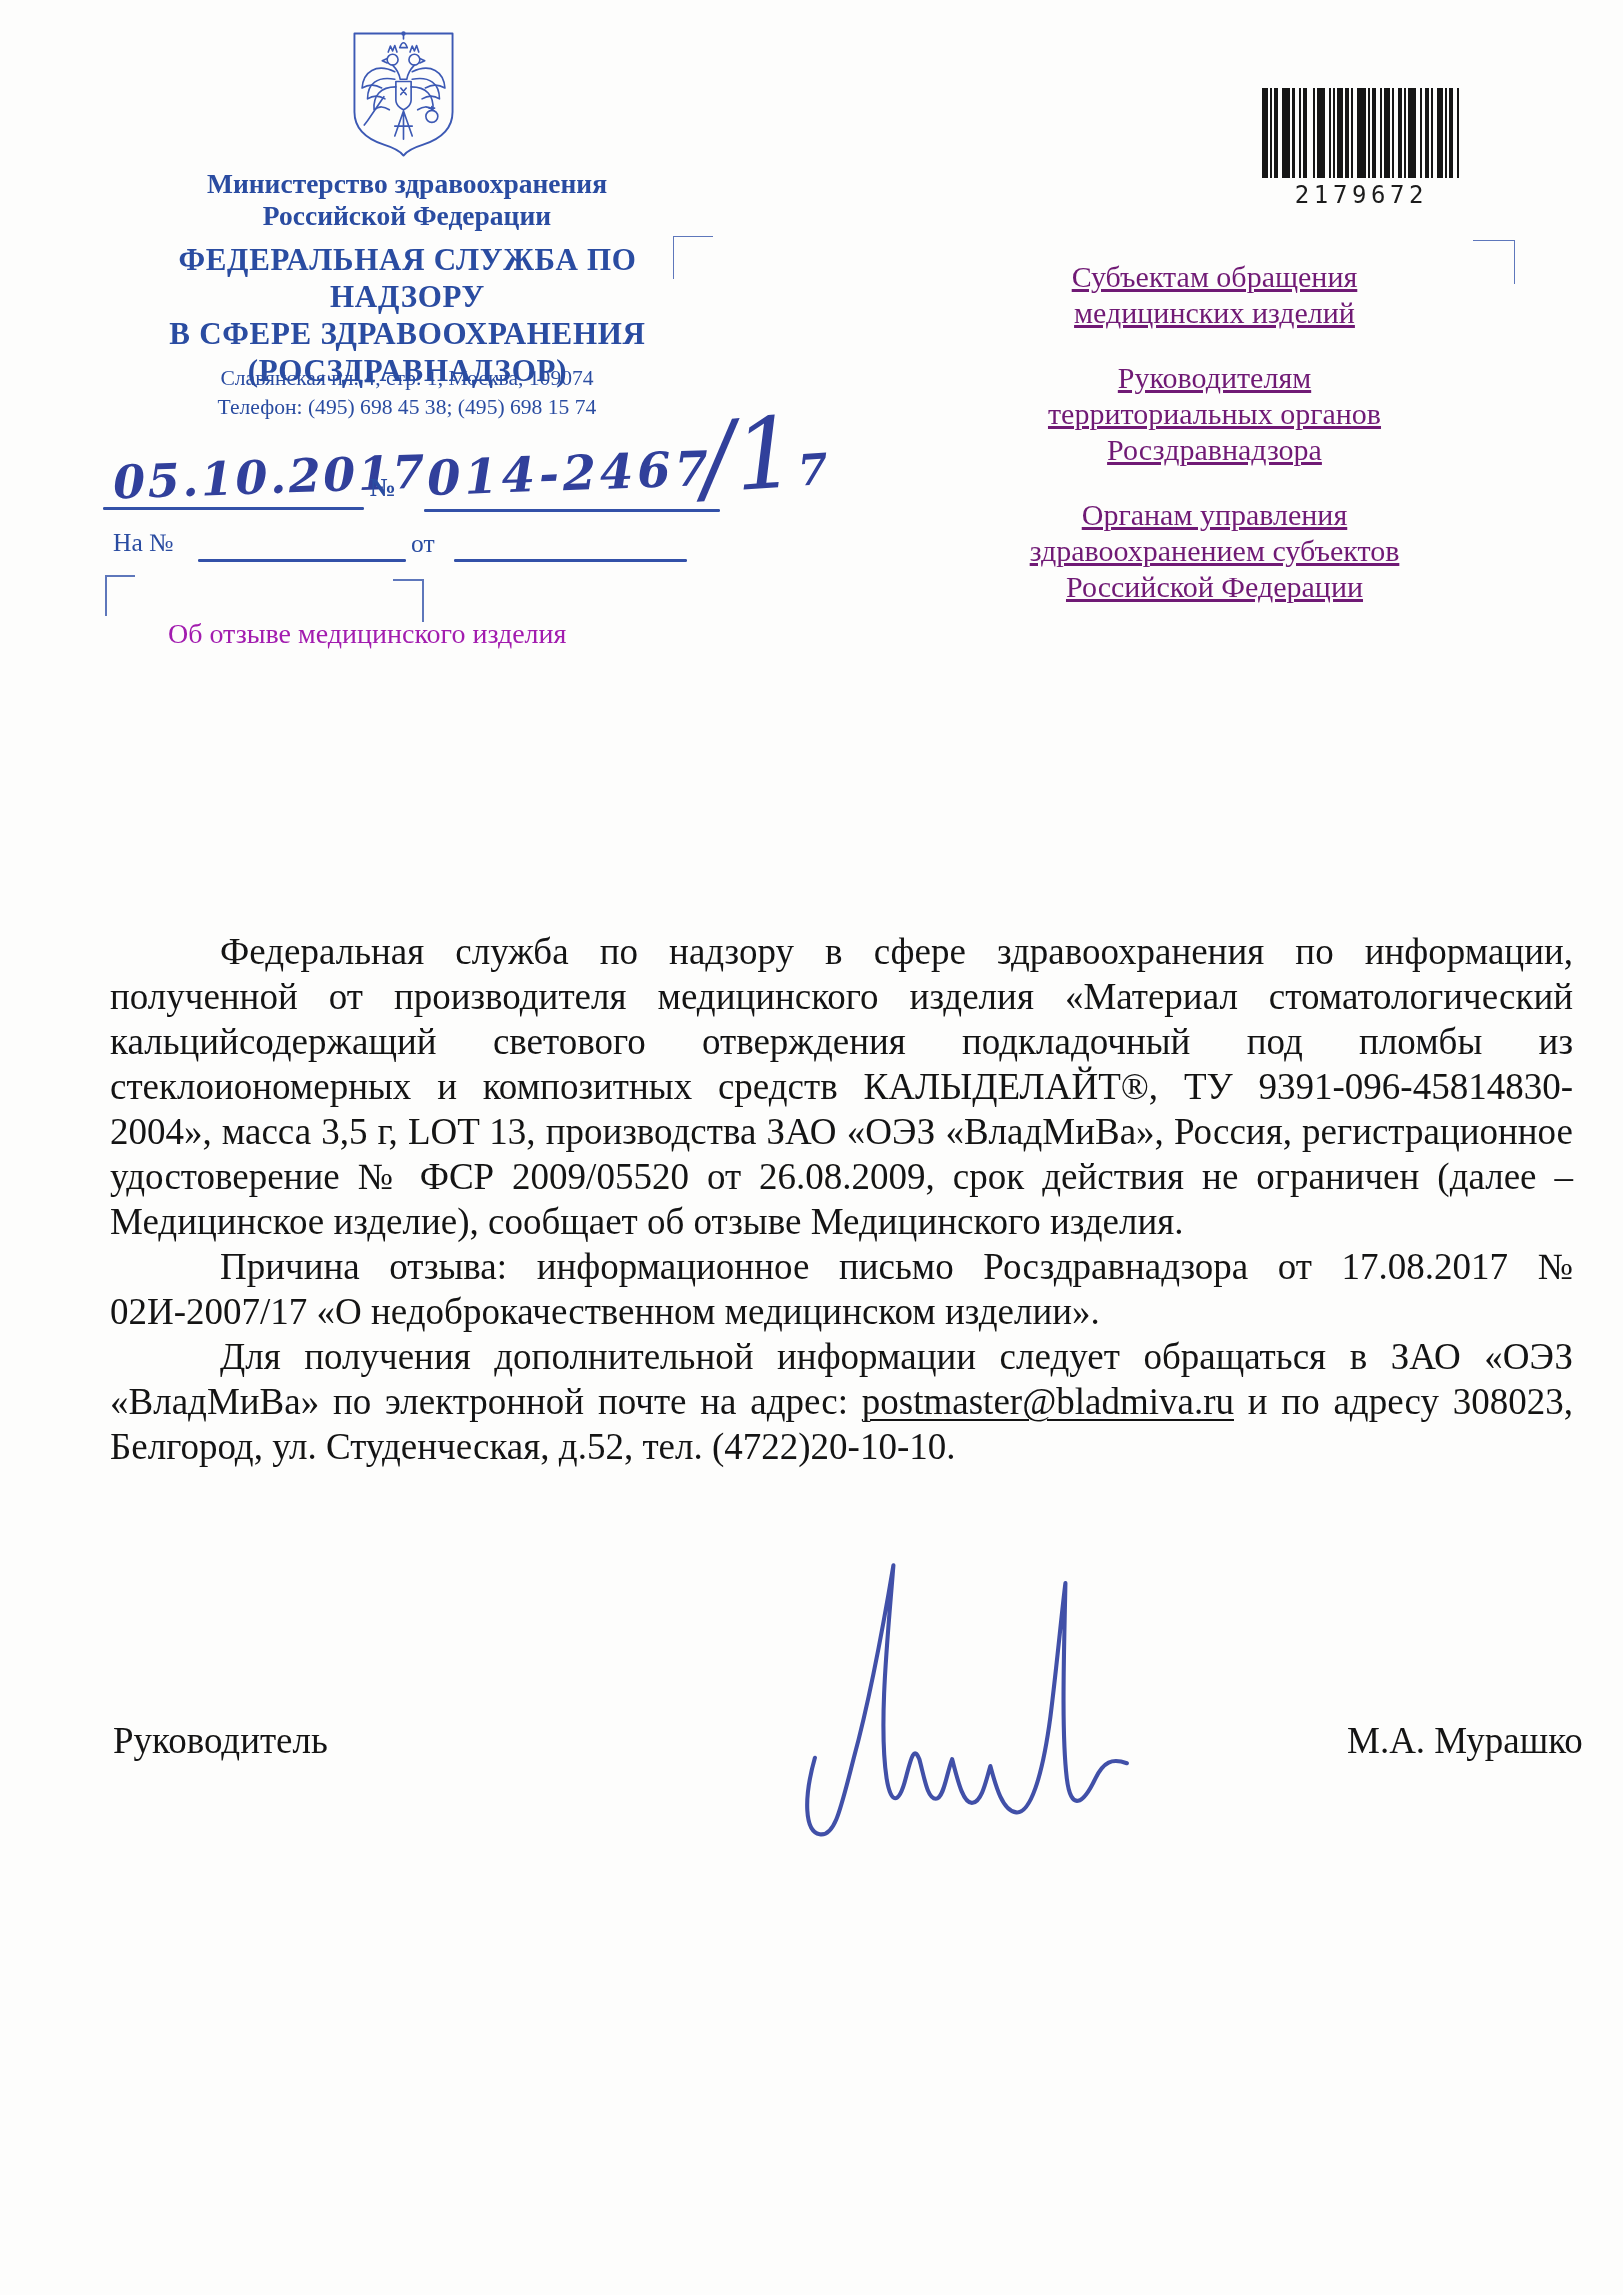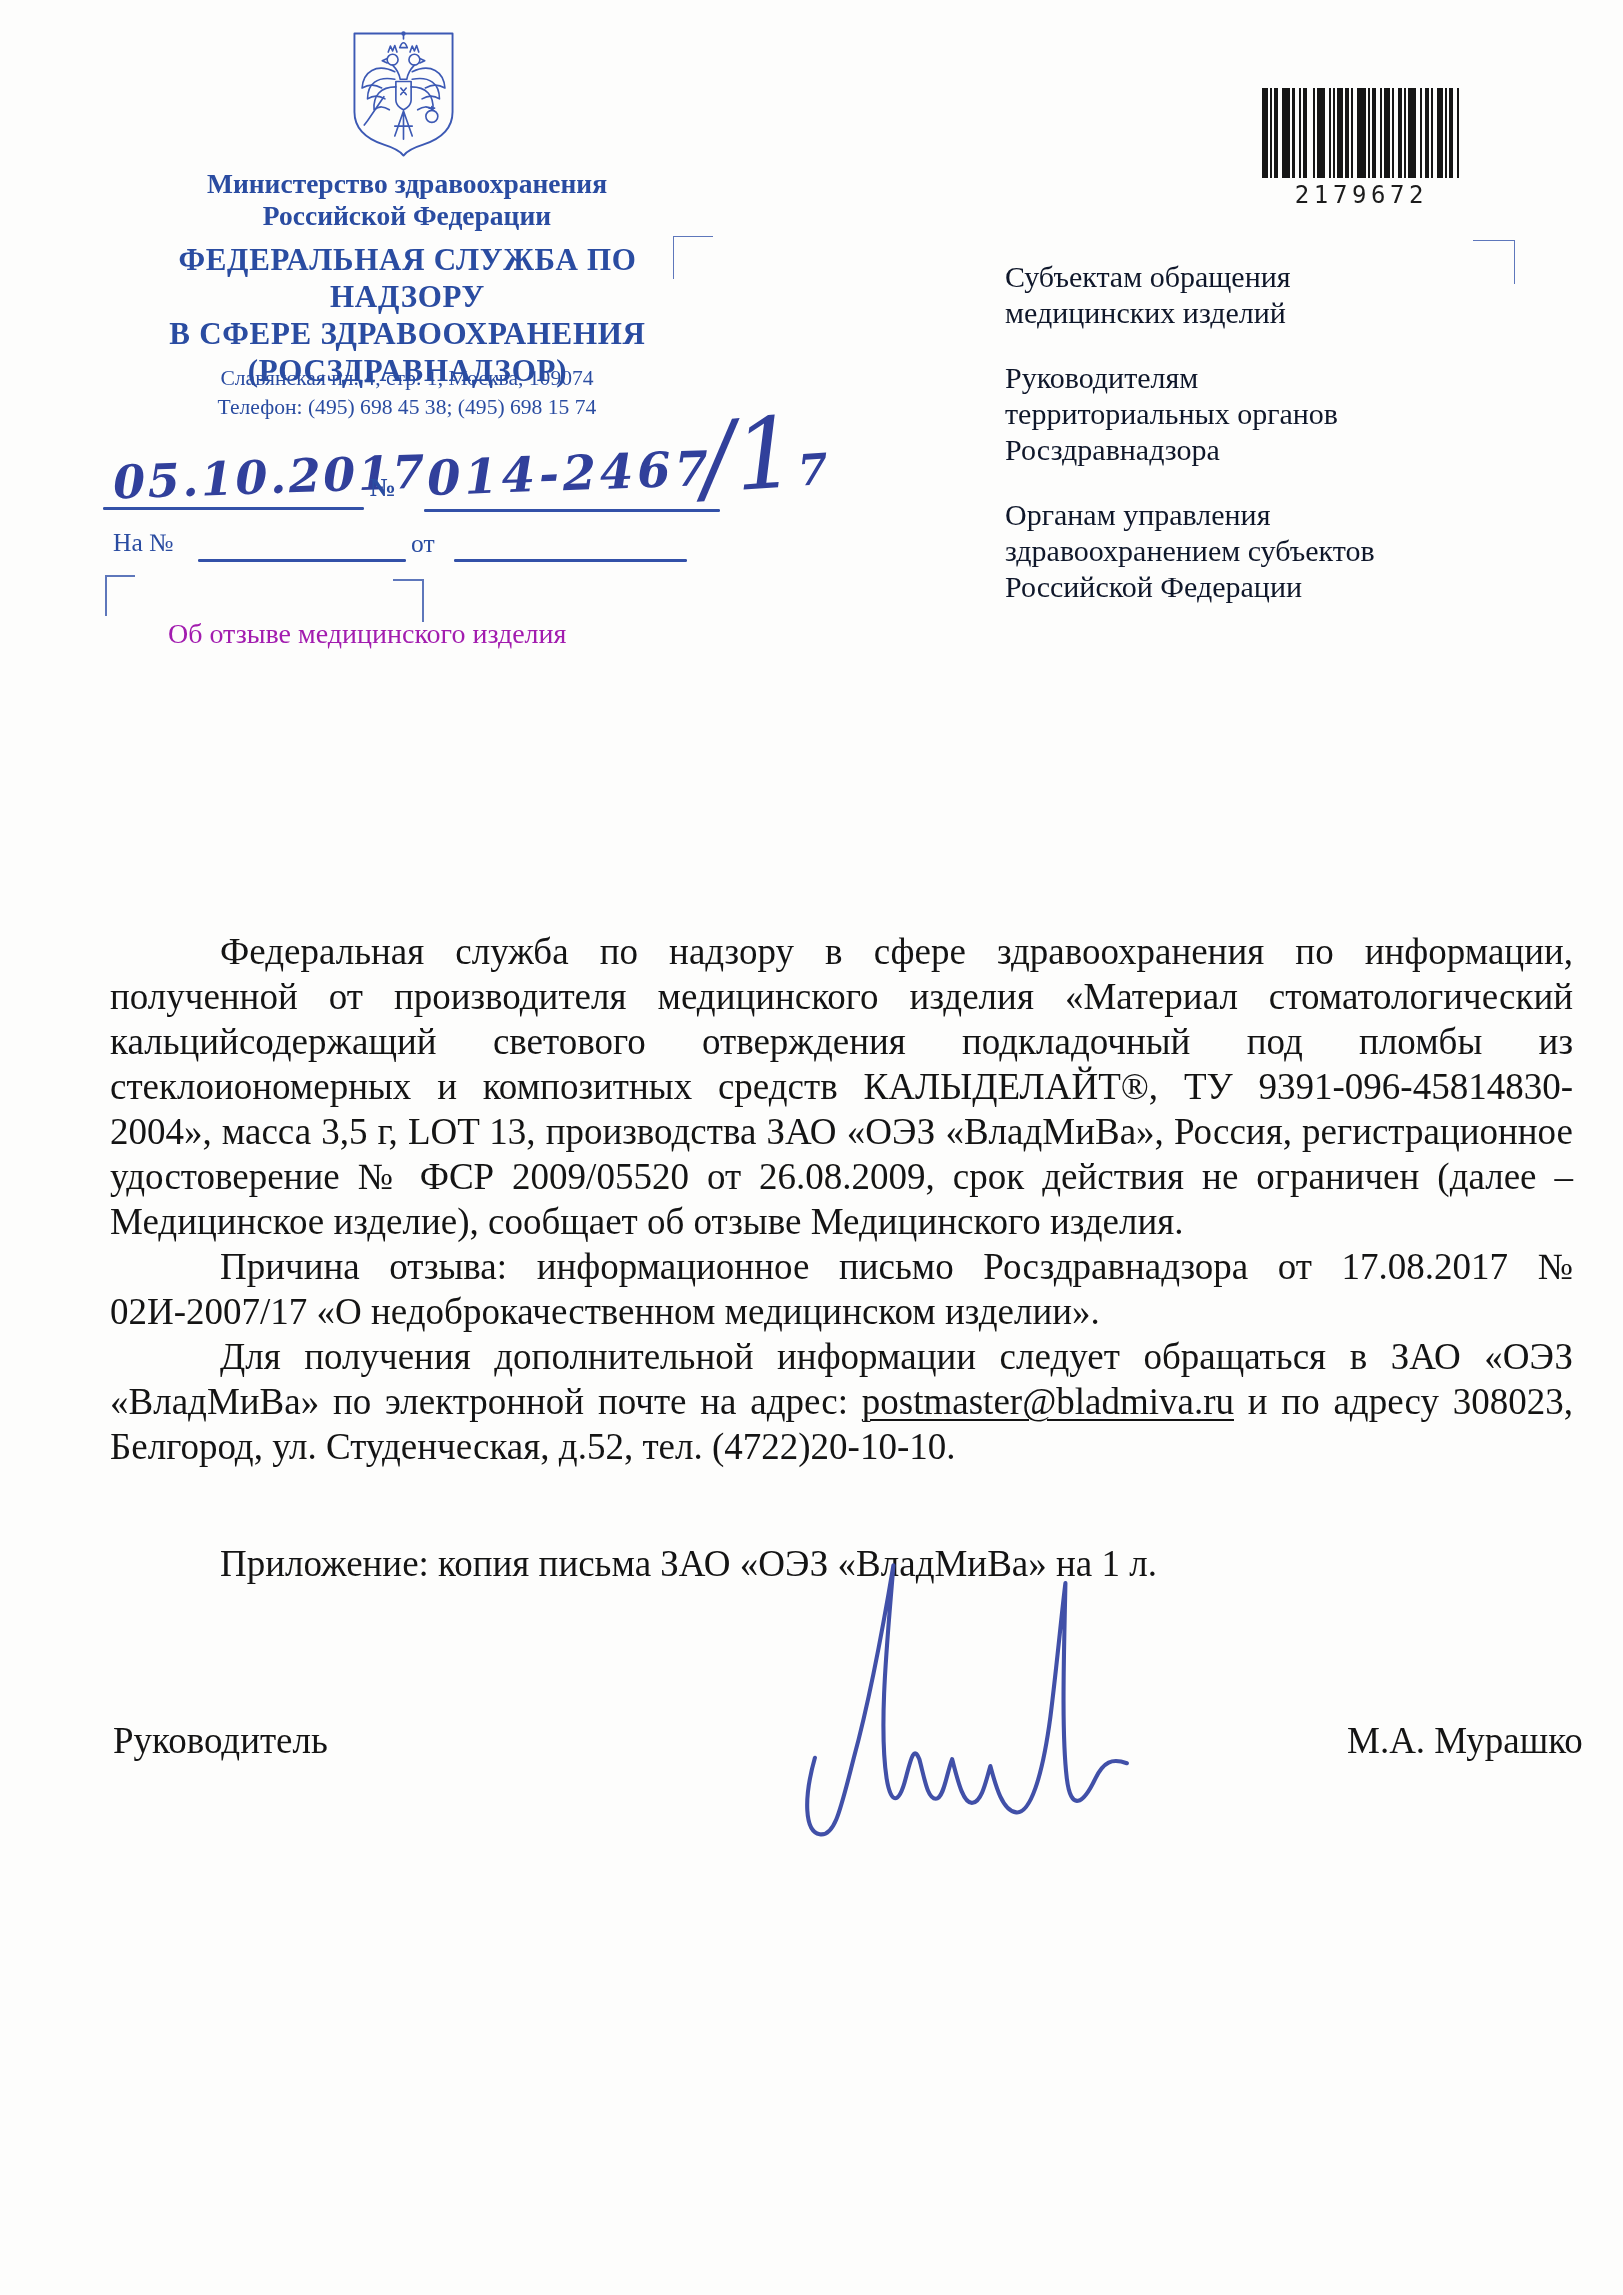--- a/index.html
+++ b/index.html
@@ -67,21 +67,21 @@
   .bc-bar   { background:var(--barcode); }
   .bc-space { background:transparent; }
   .bc-num {
     text-align:center; margin-top:2.6px;
     font-family:"DejaVu Sans Mono", monospace;
     font-size:24px; letter-spacing:4.6px; color:#1c1c1c;
   }
   
   .addressees {
     position:absolute; left:1005px; top:259px; width:419px;
-    font-size:30px; line-height:36px; color:#0f172a;
+    text-align:center; font-size:30px; line-height:36px; color:#701a75;text-decoration:underline;
   }
   .addressees .item { margin-bottom:29px; }
   .addressees .item:last-child { margin-bottom:4px; }
   
   .body-block {
     position:absolute; left:110px; top:929px; width:1463px;
     font-size:37px; line-height:45px; text-align:justify; color:#141414;
   }
   .body-block p { margin:0; text-indent:110px; }
   .email { text-decoration:underline; text-decoration-thickness:2px; text-underline-offset:5.2px; }
@@ -229,21 +229,20 @@
     <div class="item">Руководителям территориальных органов Росздравнадзора</div>
     <div class="item">Органам управления здравоохранением субъектов Российской Федерации</div>
   </div>
 
   <div class="body-block">
     <p>Федеральная служба по надзору в сфере здравоохранения по информации, полученной от производителя медицинского изделия «Материал стоматологический кальцийсодержащий светового отверждения подкладочный под пломбы из стеклоиономерных и композитных средств КАЛЫДЕЛАЙТ®, ТУ 9391-096-45814830-2004», масса 3,5 г, LOT 13, производства ЗАО «ОЭЗ «ВладМиВа», Россия, регистрационное удостоверение № ФСР 2009/05520 от 26.08.2009, срок действия не ограничен (далее – Медицинское изделие), сообщает об отзыве Медицинского изделия.</p>
     <p>Причина отзыва: информационное письмо Росздравнадзора от 17.08.2017 № 02И-2007/17 «О недоброкачественном медицинском изделии».</p>
     <p><span>Для получения дополнительной информации следует обращаться в ЗАО «ОЭЗ «ВладМиВа» по электронной почте на адрес: </span><span class="email">postmaster@bladmiva.ru</span><span> и по адресу 308023, Белгород, ул. Студенческая, д.52, тел. (4722)20-10-10.</span></p>
   </div>
 
-  <div class="attachment">Приложение: копия письма ЗАО «ОЭЗ «ВладМиВа» на 1 л.</div>
 
   <div class="sig-title">Руководитель</div>
   <svg class="sig-svg" viewBox="0 0 520 460" fill="none" stroke="#4150a8" stroke-width="6" stroke-linecap="round" stroke-linejoin="round">
     <path d="M35 300 C18 360 20 408 42 412 C64 416 72 378 92 300
              C118 205 138 90 150 18
              C142 120 128 250 140 330 C146 368 158 370 168 330
              C176 300 180 282 188 302 C196 332 200 360 212 360
              C224 360 228 322 236 302 C244 332 252 368 266 366
              C280 364 286 332 292 312 C300 342 310 378 330 380
              C350 382 368 330 380 240 C390 160 396 92 402 44

